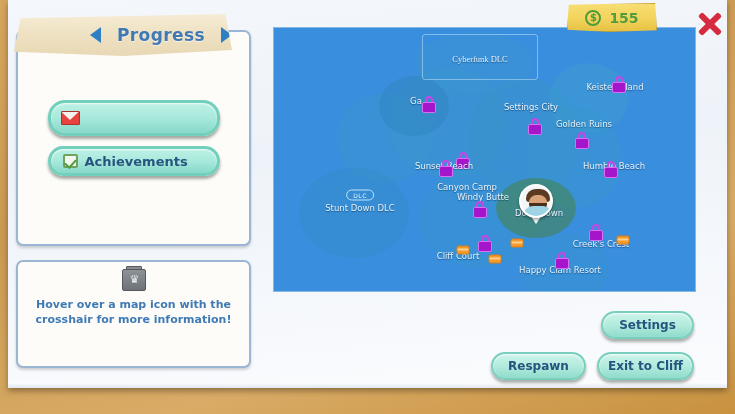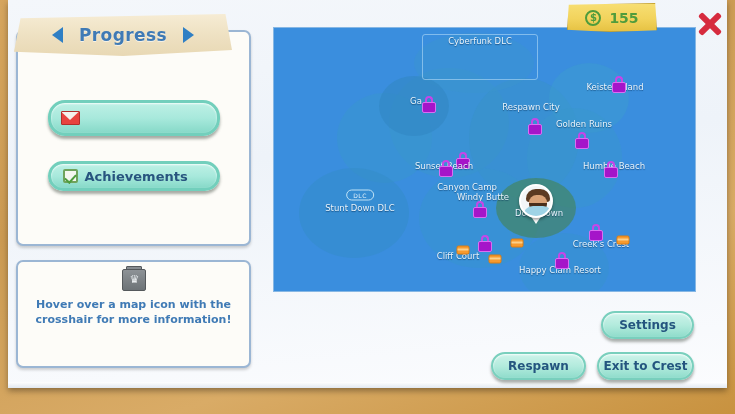--- a/index.html
+++ b/index.html
@@ -29,21 +29,21 @@
   .panel {
     background: #fdfcf8;
     border: 2px solid #9bb6d4;
     border-radius: 7px;
     box-shadow: 0 2px 3px rgba(0,0,0,.18);
   }
   .panel-progress { height: 216px; position: relative; }
   .tape {
     position: absolute; left: -4px; top: -18px; width: 218px; height: 42px;
     background: linear-gradient(180deg,#f6ecd4 0%, #efe2c4 45%, #e8d8b4 100%);
-    display: flex; align-items: center; justify-content: center;
+    display: flex; align-items: center; justify-content: flex-end;
     box-shadow: 0 2px 3px rgba(0,0,0,.22);
     clip-path: polygon(3% 10%, 97% 0%, 100% 86%, 50% 100%, 0% 90%);
     z-index: 4;
   }
   .tape-title {
     font-family: "DejaVu Sans", sans-serif;
     font-size: 17px; font-weight: bold; color: #3f7ab5;
     letter-spacing: .4px; text-shadow: 0 1px 0 rgba(255,255,255,.6);
   }
   .arrow { width: 0; height: 0; cursor: pointer; }
@@ -57,21 +57,21 @@
   }
   .menu-btn {
     position: relative; margin: 0 auto;
     width: 172px; border-radius: 17px;
     background: linear-gradient(180deg,#bdf0e5 0%, #a8e9dc 50%, #86d9c8 100%);
     border: 3px solid #72cfbc;
     box-shadow: 0 3px 3px rgba(60,70,60,.45), inset 0 1px 2px rgba(255,255,255,.85);
     display: flex; align-items: center; cursor: pointer;
   }
   .btn-deliveries { height: 36px; margin-top: 68px; padding-left: 10px; }
-  .btn-achievements { height: 30px; margin-top: 25px; padding-left: 12px; }
+  .btn-achievements { height: 30px; margin-top: 10px; padding-left: 12px; }
   .env-icon { width: 19px; height: 14px; position: relative; flex: 0 0 auto; margin-right: 6px; }
   .env-icon .body {
     position:absolute; inset:0; background:#e8443f; border:1px solid #b32f2c; border-radius:1px;
   }
   .env-icon .flap {
     position:absolute; left:1px; top:1px; width:17px; height:8px;
     background:#f4f2ec;
     clip-path: polygon(0 0, 100% 0, 50% 100%);
   }
   .deliv-text { line-height: 1.02; }
@@ -251,27 +251,27 @@
         <div class="isle" style="left: 195px; top: 50px; width: 110px; height: 120px; background: rgba(56, 145, 200, 0.5);"></div>
         <div class="isle" style="left: 275px; top: 35px; width: 80px; height: 70px; background: rgba(60, 155, 208, 0.5);"></div>
         <div class="isle" style="left: 252.5px; top: 80px; width: 95px; height: 100px; background: rgba(58, 150, 205, 0.45);"></div>
         <div class="isle" style="left: 25px; top: 140px; width: 110px; height: 90px; background: rgba(52, 140, 198, 0.45);"></div>
         <div class="isle" style="left: 145px; top: 140px; width: 120px; height: 100px; background: rgba(56, 148, 203, 0.45);"></div>
         <div class="isle" style="left: 245px; top: 205px; width: 90px; height: 70px; background: rgba(56, 148, 203, 0.4);"></div>
         <div class="isle" style="left: 140px; top: 5px; width: 120px; height: 60px; background: rgba(60, 150, 206, 0.4);"></div>
         <div class="isle" style="left: 105px; top: 48px; width: 70px; height: 60px; background: rgba(50, 135, 195, 0.6);"></div>
         <div class="isle" style="left: 222px; top: 150px; width: 80px; height: 60px; background: rgba(70, 130, 70, 0.55);"></div>
         <div class="dlc-box" style="left: 148px; top: 6px; width: 116px; height: 46px;"></div>
-        <div class="lbl" style="left: 206px; top: 13px;">Cyberfunk DLC</div>
+        <div class="lbl" style="left: 206px; top: 31px; font-family: Liberation Serif, serif;">Cyberfunk DLC</div>
         <div class="lbl" style="left: 142px; top: 73px;">Ga</div>
         <div class="lock" style="left: 155px; top: 79px;">
           <span class="shackle"></span>
           <span class="bodyb"></span>
         </div>
-        <div class="lbl" style="left: 257px; top: 79px;">Respawn City</div>
+        <div class="lbl" style="left: 257px; top: 79px;">Settings City</div>
         <div class="lock" style="left: 261px; top: 101px;">
           <span class="shackle"></span>
           <span class="bodyb"></span>
         </div>
         <div class="lbl" style="left: 341px; top: 59px;">Keister Island</div>
         <div class="lock" style="left: 345px; top: 59px;">
           <span class="shackle"></span>
           <span class="bodyb"></span>
         </div>
         <div class="lbl" style="left: 310px; top: 96px;">Golden Ruins</div>
@@ -336,15 +336,15 @@
     <span class="coin-amt">155</span>
   </div>
 
   <div class="close-x">
       <span></span>
       <span></span>
     </div>
 
   <div class="act act-settings">Settings</div>
   <div class="act act-respawn">Respawn</div>
-  <div class="act act-exit">Exit to Crest</div>
+  <div class="act act-exit">Exit to Cliff</div>
 
 </div>
 
 </body></html>

